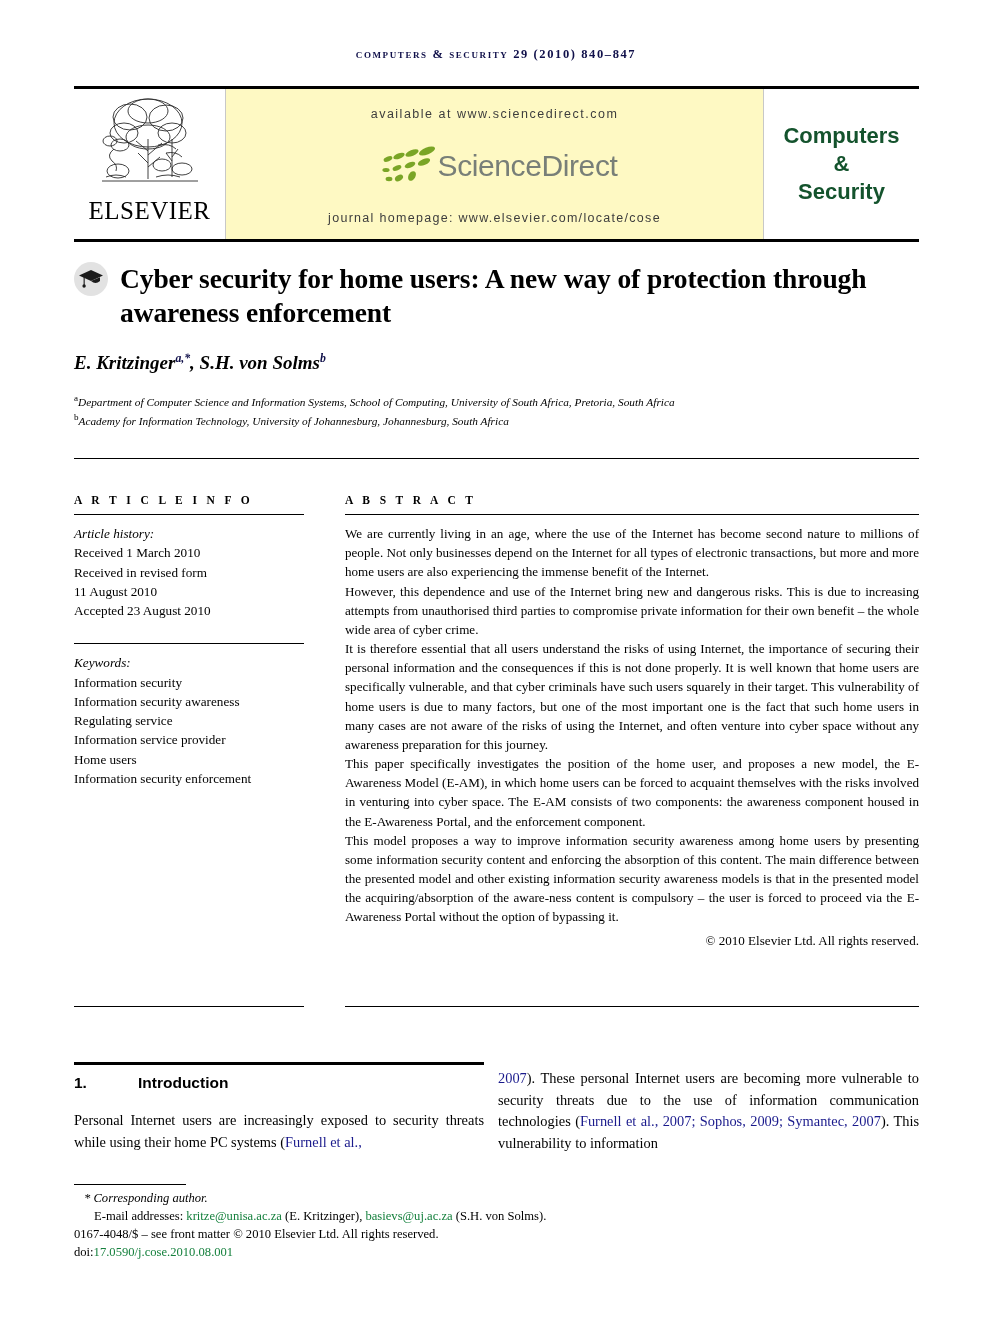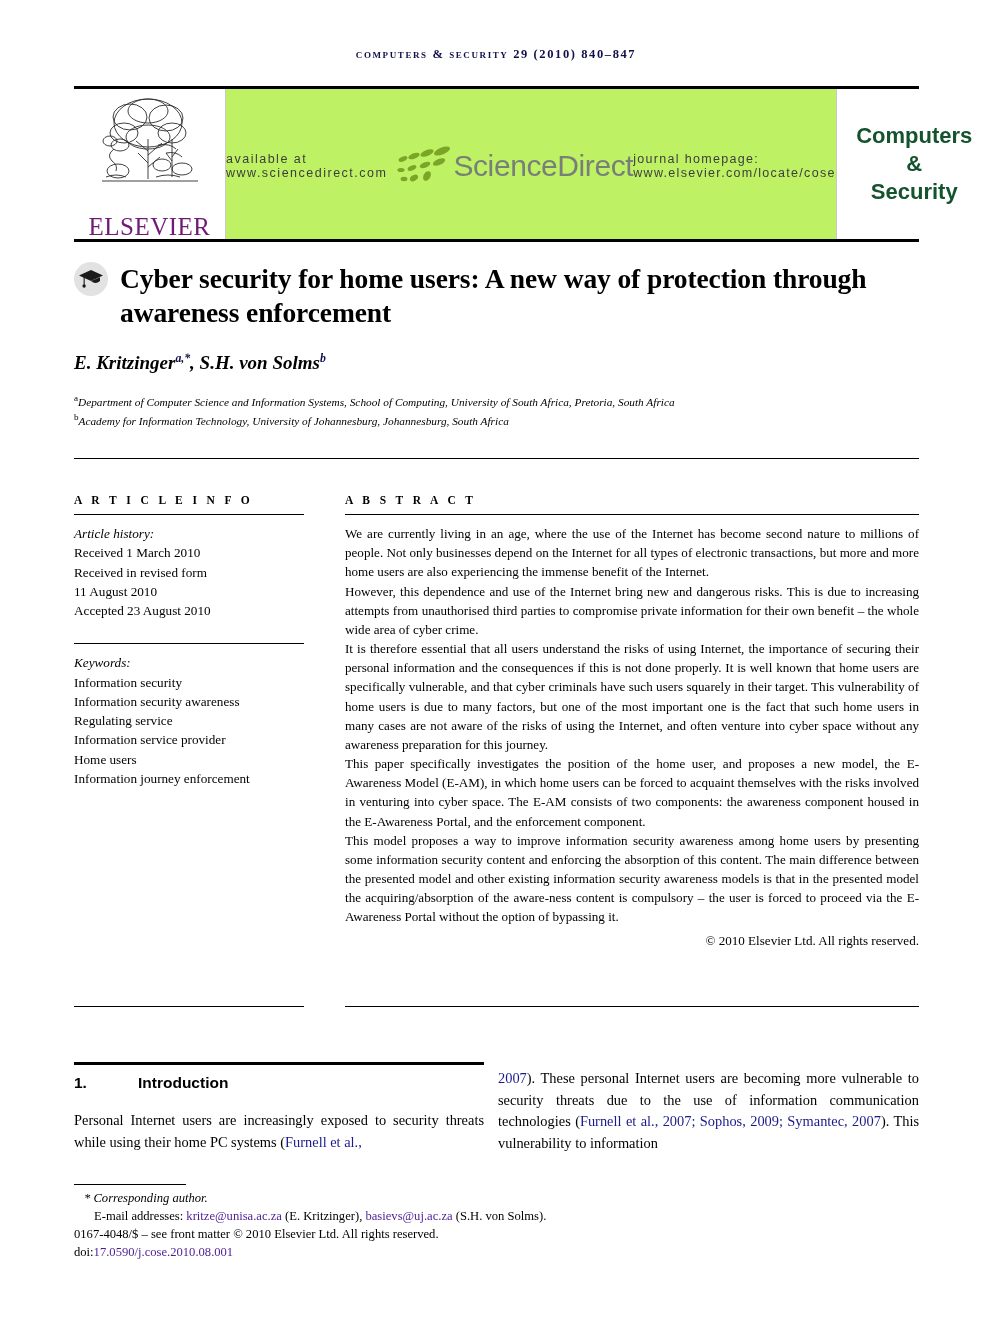--- a/index.html
+++ b/index.html
@@ -66,29 +66,29 @@
   }
   .elsevier-tree {
     width: 108px;
     height: 104px;
     display: block;
   }
   .elsevier-word {
     font-family: "Liberation Serif", "DejaVu Serif", serif;
     font-size: 25px;
     letter-spacing: 0.5px;
-    color: #701a75;
+    color: #000000;
     line-height: 1;
-    margin-top: 17px;
+    margin-top: 1px;
   }
   .sd-cell {
     flex: 1 1 auto;
-    background: #bef264;
-    display: flex;
-    flex-direction: row;
+    background: #fef9c3;
+    display: flex;
+    flex-direction: column;
     align-items: center;
     justify-content: space-between;
     padding: 18px 0 14px 0;
     box-sizing: border-box;
   }
   .sd-available {
     font-family: "Liberation Sans", "DejaVu Sans", sans-serif;
     font-size: 12.5px;
     letter-spacing: 1.5px;
     color: #3d3d3d;
@@ -294,21 +294,21 @@
     border-top: 1px solid #000;
     margin-bottom: 5px;
   }
   .footer-line {
     font-family: "Liberation Serif", "DejaVu Serif", serif;
     font-size: 12.6px;
     line-height: 1.42;
   }
   .footer-corr { font-style: italic; padding-left: 10px; }
   .footer-email { padding-left: 20px; }
-  .link { color: #4c1d95; }
+  .link { color: #15803d; }
 </style>
 </head>
 <body>
 
 <div class="page">
 
   <div class="running-head">Computers &amp; Security 29 (2010) 840–847</div>
 
   <div class="masthead">
     <div class="masthead-inner">
@@ -411,21 +411,21 @@
     <div class="info-line">11 August 2010</div>
     <div class="info-line">Accepted 23 August 2010</div>
     <div class="info-gap"></div>
     <div class="kw-rule"></div>
     <div class="info-line info-label">Keywords:</div>
     <div class="info-line">Information security</div>
     <div class="info-line">Information security awareness</div>
     <div class="info-line">Regulating service</div>
     <div class="info-line">Information service provider</div>
     <div class="info-line">Home users</div>
-    <div class="info-line">Information journey enforcement</div>
+    <div class="info-line">Information security enforcement</div>
   </div>
 
   <div class="col-abstract">
     <div class="sec-head">A B S T R A C T</div>
     <div class="thin-rule"></div>
     <div class="abstract-body">
       <p>We are currently living in an age, where the use of the Internet has become second nature to millions of people. Not only businesses depend on the Internet for all types of electronic transactions, but more and more home users are also experiencing the immense benefit of the Internet.</p>
       <p>However, this dependence and use of the Internet bring new and dangerous risks. This is due to increasing attempts from unauthorised third parties to compromise private information for their own benefit – the whole wide area of cyber crime.</p>
       <p>It is therefore essential that all users understand the risks of using Internet, the importance of securing their personal information and the consequences if this is not done properly. It is well known that home users are specifically vulnerable, and that cyber criminals have such users squarely in their target. This vulnerability of home users is due to many factors, but one of the most important one is the fact that such home users in many cases are not aware of the risks of using the Internet, and often venture into cyber space without any awareness preparation for this journey.</p>
       <p>This paper specifically investigates the position of the home user, and proposes a new model, the E-Awareness Model (E-AM), in which home users can be forced to acquaint themselves with the risks involved in venturing into cyber space. The E-AM consists of two components: the awareness component housed in the E-Awareness Portal, and the enforcement component.</p>

